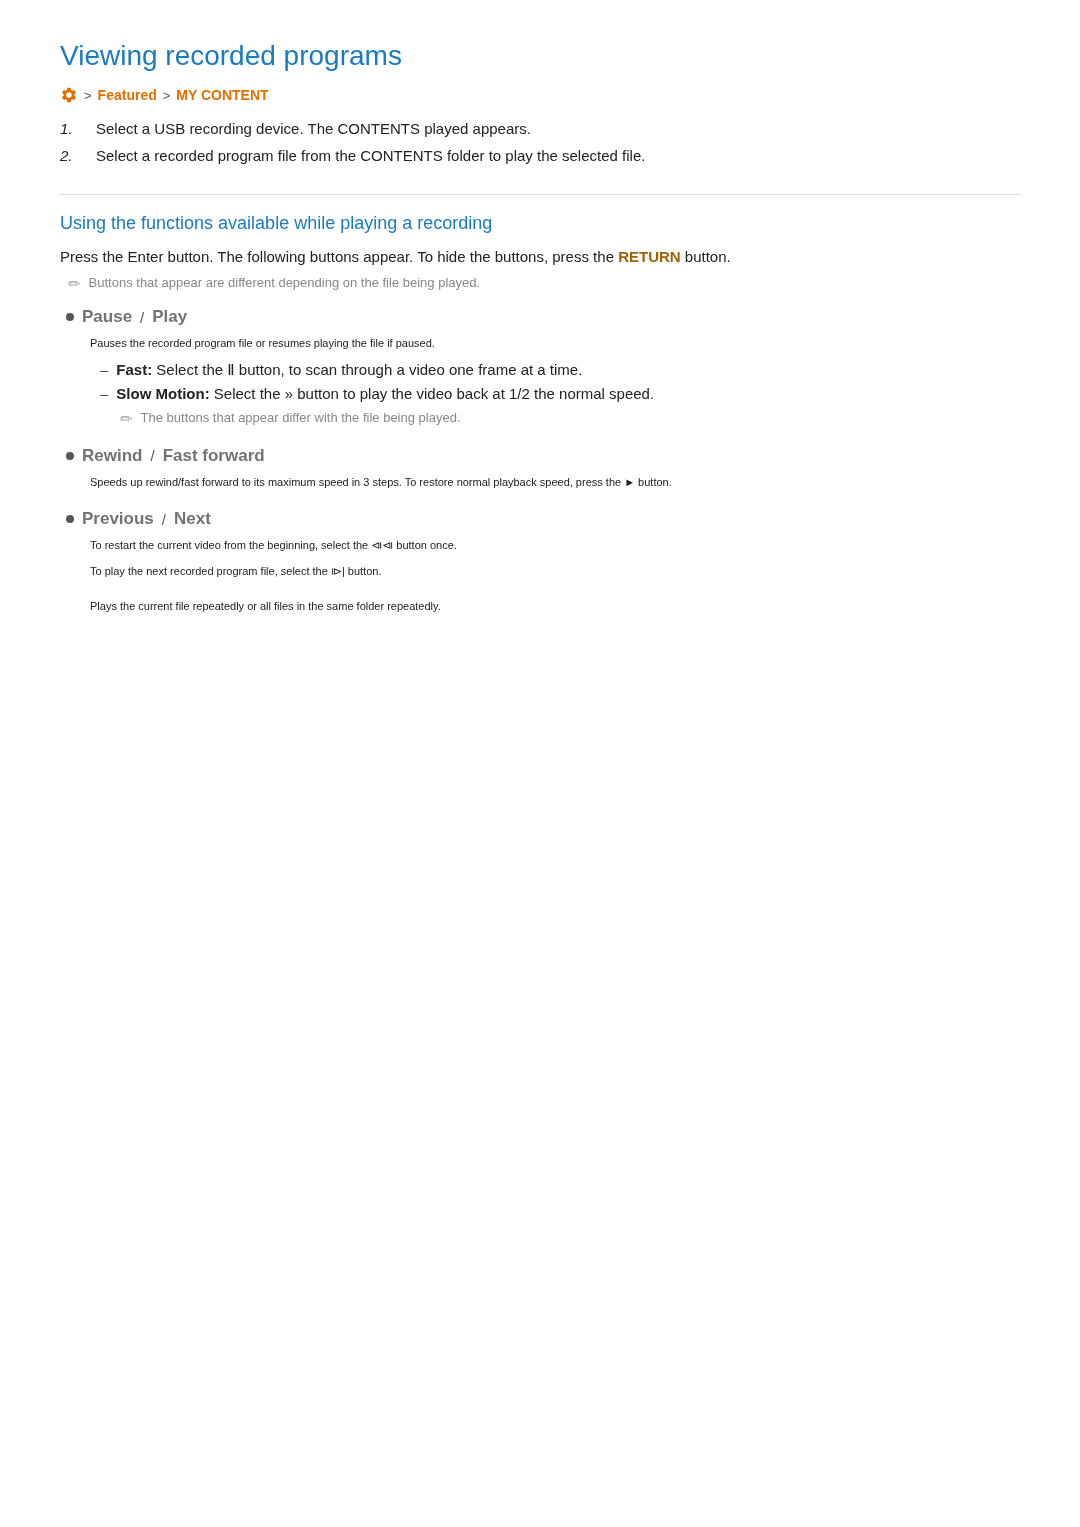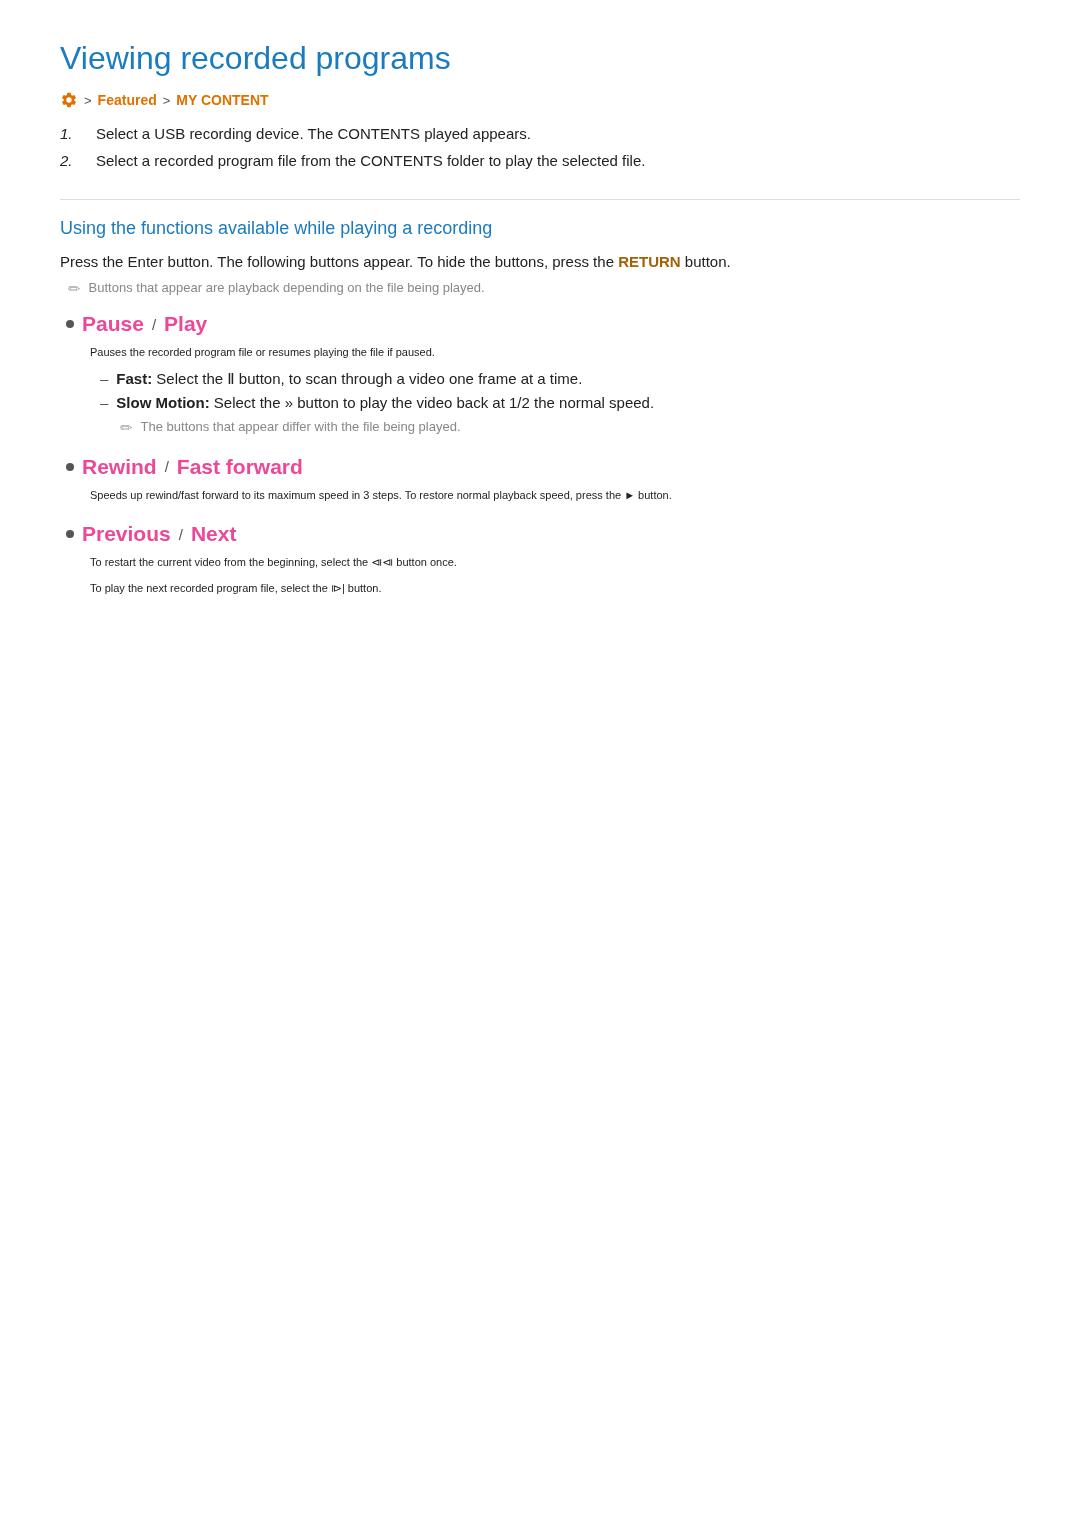--- a/index.html
+++ b/index.html
@@ -8,21 +8,21 @@
       background: #ffffff;
       font-family: 'Segoe UI', Arial, sans-serif;
       font-size: 15px;
       color: #222222;
       padding: 40px 60px;
       width: 1080px;
       min-height: 1527px;
     }
 
     .page-title {
-      font-size: 32px;
+      font-size: 28px;
       font-weight: 400;
       color: #1a7bbf;
       margin-bottom: 14px;
     }
 
     .breadcrumb {
       display: flex;
       align-items: center;
       gap: 4px;
       margin-bottom: 16px;
@@ -120,23 +120,23 @@
     .bullet-dot {
       width: 8px;
       height: 8px;
       border-radius: 50%;
       background: #555;
       flex-shrink: 0;
       margin-left: 6px;
     }
 
     .bullet-link {
-      color: #ec4899;
-      font-weight: 600;
-      font-size: 21px;
+      color: #737373;
+      font-weight: 600;
+      font-size: 17px;
     }
 
     .bullet-link-slash {
       color: #555;
       font-size: 15px;
     }
 
     .bullet-desc {
       margin-left: 30px;
       color: #222;
@@ -208,21 +208,21 @@
 </ol>
 
 <h2 class="section-title">Using the functions available while playing a recording</h2>
 
 <p class="press-enter-text">
   <span>Press the Enter button. The following buttons appear. To hide the buttons, press the </span><span class="highlight">RETURN</span><span> button.</span>
 </p>
 
 <div class="note-line">
   <span class="note-icon">✏</span>
-  <span>Buttons that appear are playback depending on the file being played.</span>
+  <span>Buttons that appear are different depending on the file being played.</span>
 </div>
 
 <ul class="bullet-list">
 
   <li>
     <div class="bullet-item-header">
       <span class="bullet-dot"></span>
       <span class="bullet-link">Pause</span>
       <span class="bullet-link-slash">/</span>
       <span class="bullet-link">Play</span>
@@ -265,15 +265,16 @@
       <span class="bullet-dot"></span>
       <span class="bullet-link">Previous</span>
       <span class="bullet-link-slash">/</span>
       <span class="bullet-link">Next</span>
     </div>
     <p class="bullet-desc">To restart the current video from the beginning, select the ⧏⧏ button once.</p>
     <p class="bullet-desc">To play the next recorded program file, select the ⧐| button.</p>
   </li>
 
   <li>
+    <p class="bullet-desc">Plays the current file repeatedly or all files in the same folder repeatedly.</p>
   </li>
 
 </ul>
 
 </body></html>

